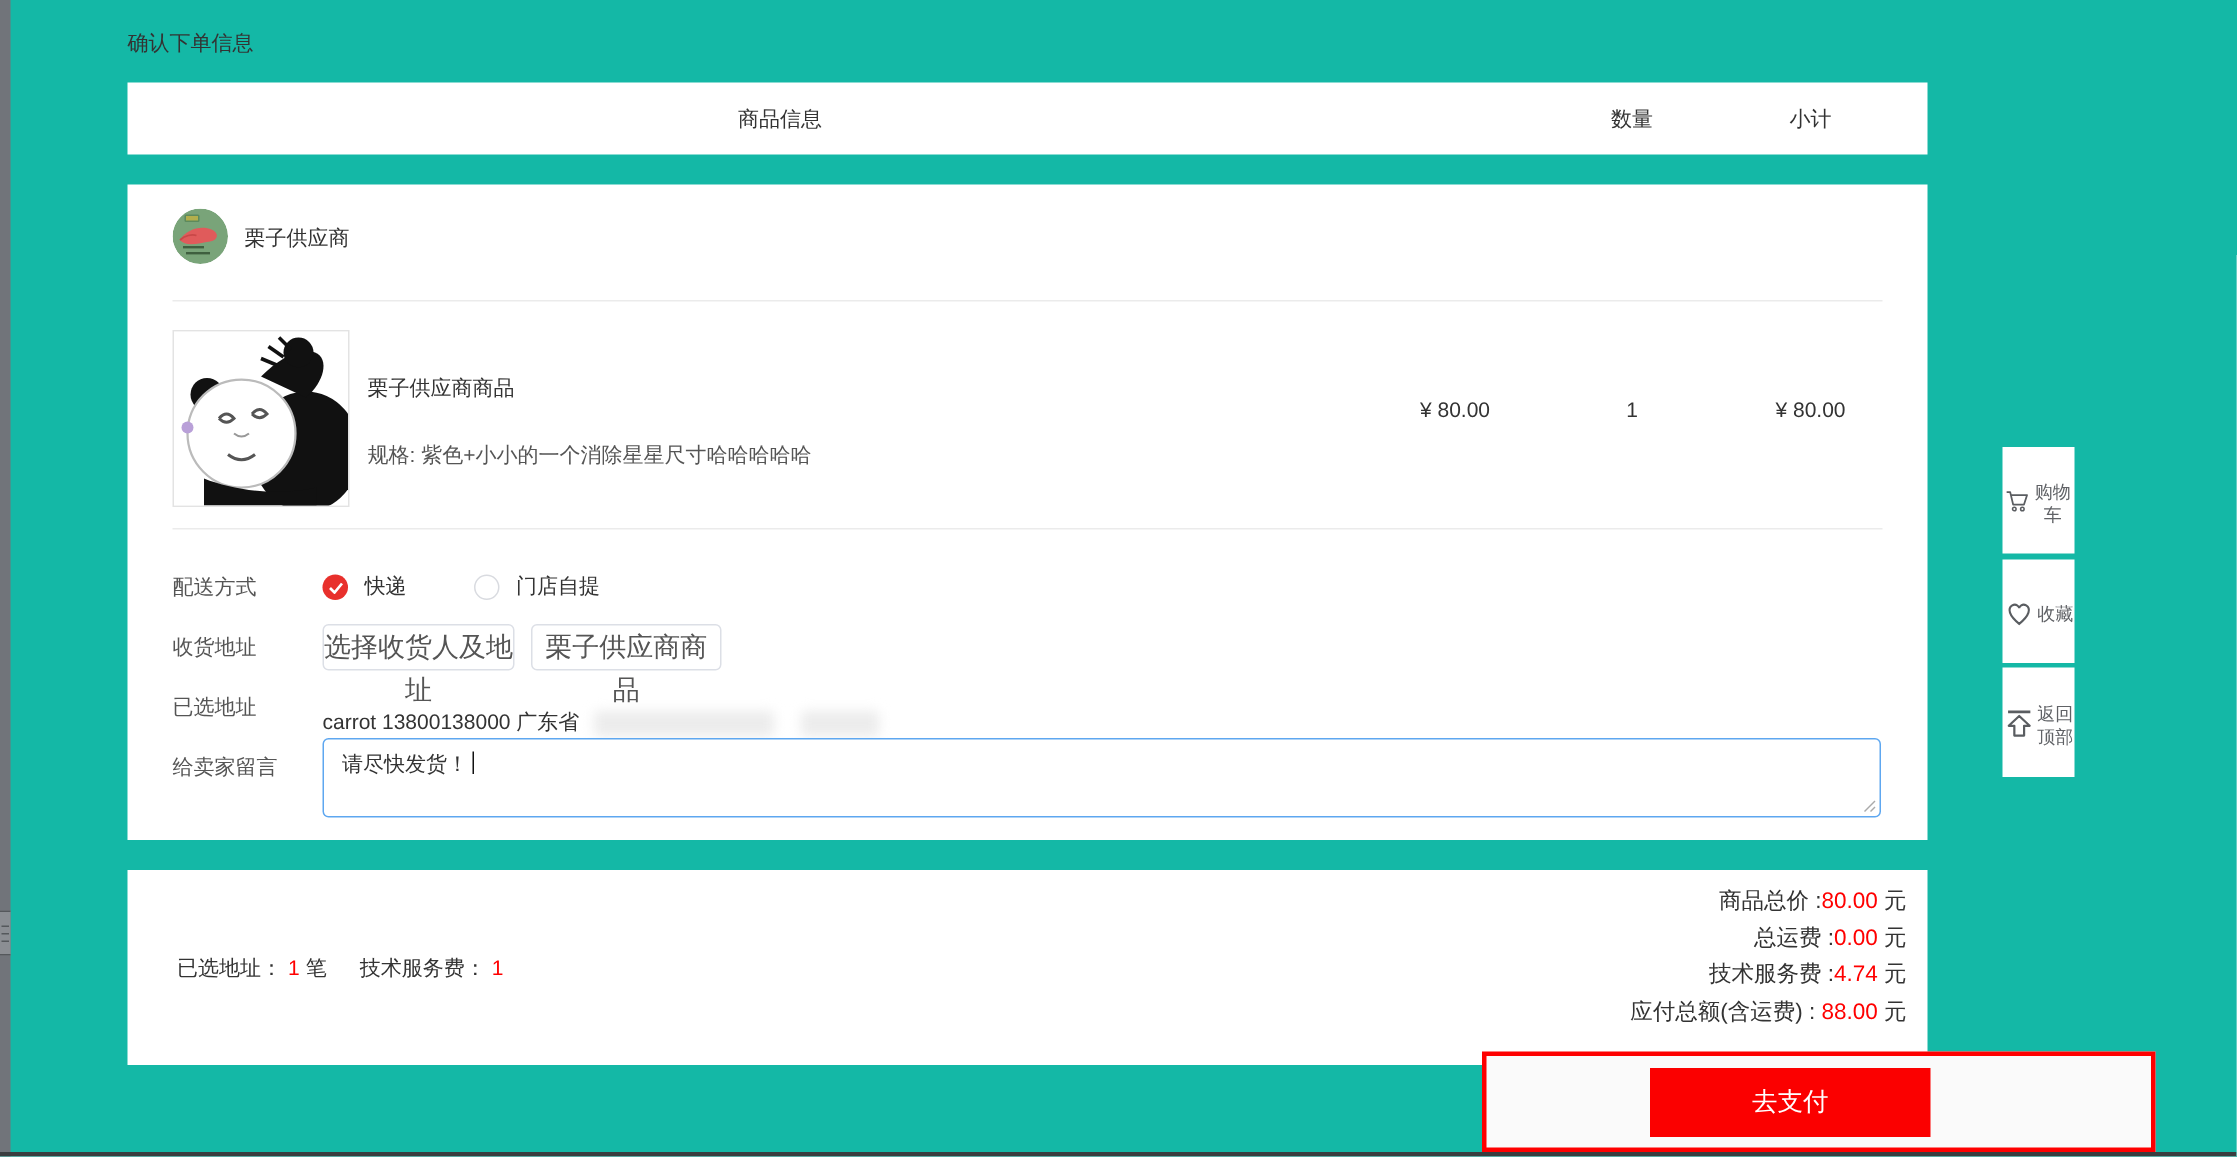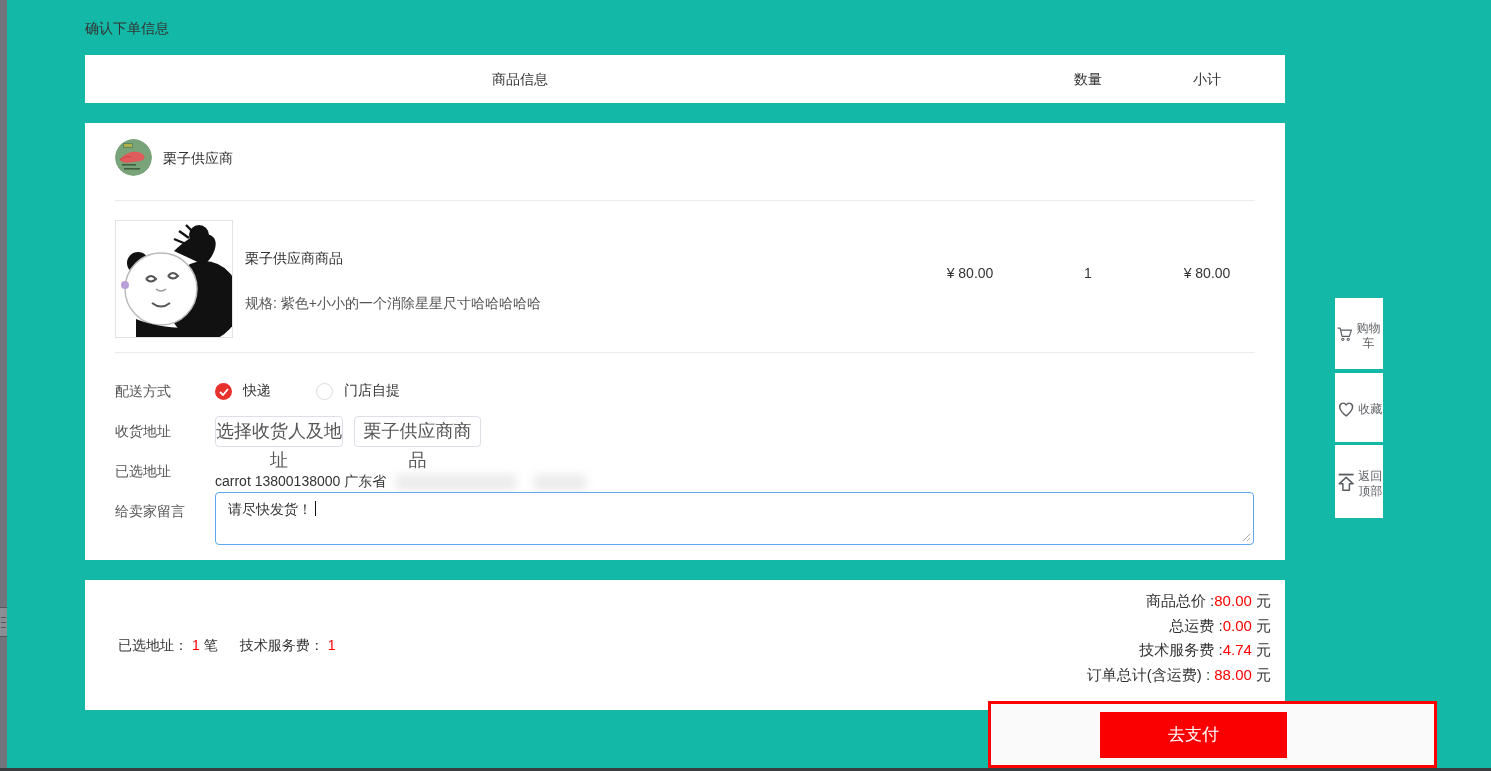--- a/index.html
+++ b/index.html
@@ -195,21 +195,21 @@
       <div class="line">
         <span>商品总价 :</span><span class="num">80.00</span><span> 元</span>
       </div>
       <div class="line">
         <span>总运费 :</span><span class="num">0.00</span><span> 元</span>
       </div>
       <div class="line">
         <span>技术服务费 :</span><span class="num">4.74</span><span> 元</span>
       </div>
       <div class="line">
-        <span>订单总计(含运费) : </span><span class="num">88.00</span><span> 元</span>
+        <span>应付总额(含运费) : </span><span class="num">88.00</span><span> 元</span>
       </div>
     </div>
   </div>
 
   <div class="pay-highlight"></div>
   <button class="pay-button">去支付</button>
 
   <div class="float-item float-cart">
     <svg width="26" height="26" viewBox="0 0 24 24">
       <path d="M3.5 4.5 H6.5 L9 15 H18.2 L20.8 7 H7.2" fill="none" stroke="#5a5d61" stroke-width="1.5" stroke-linejoin="round"></path>

